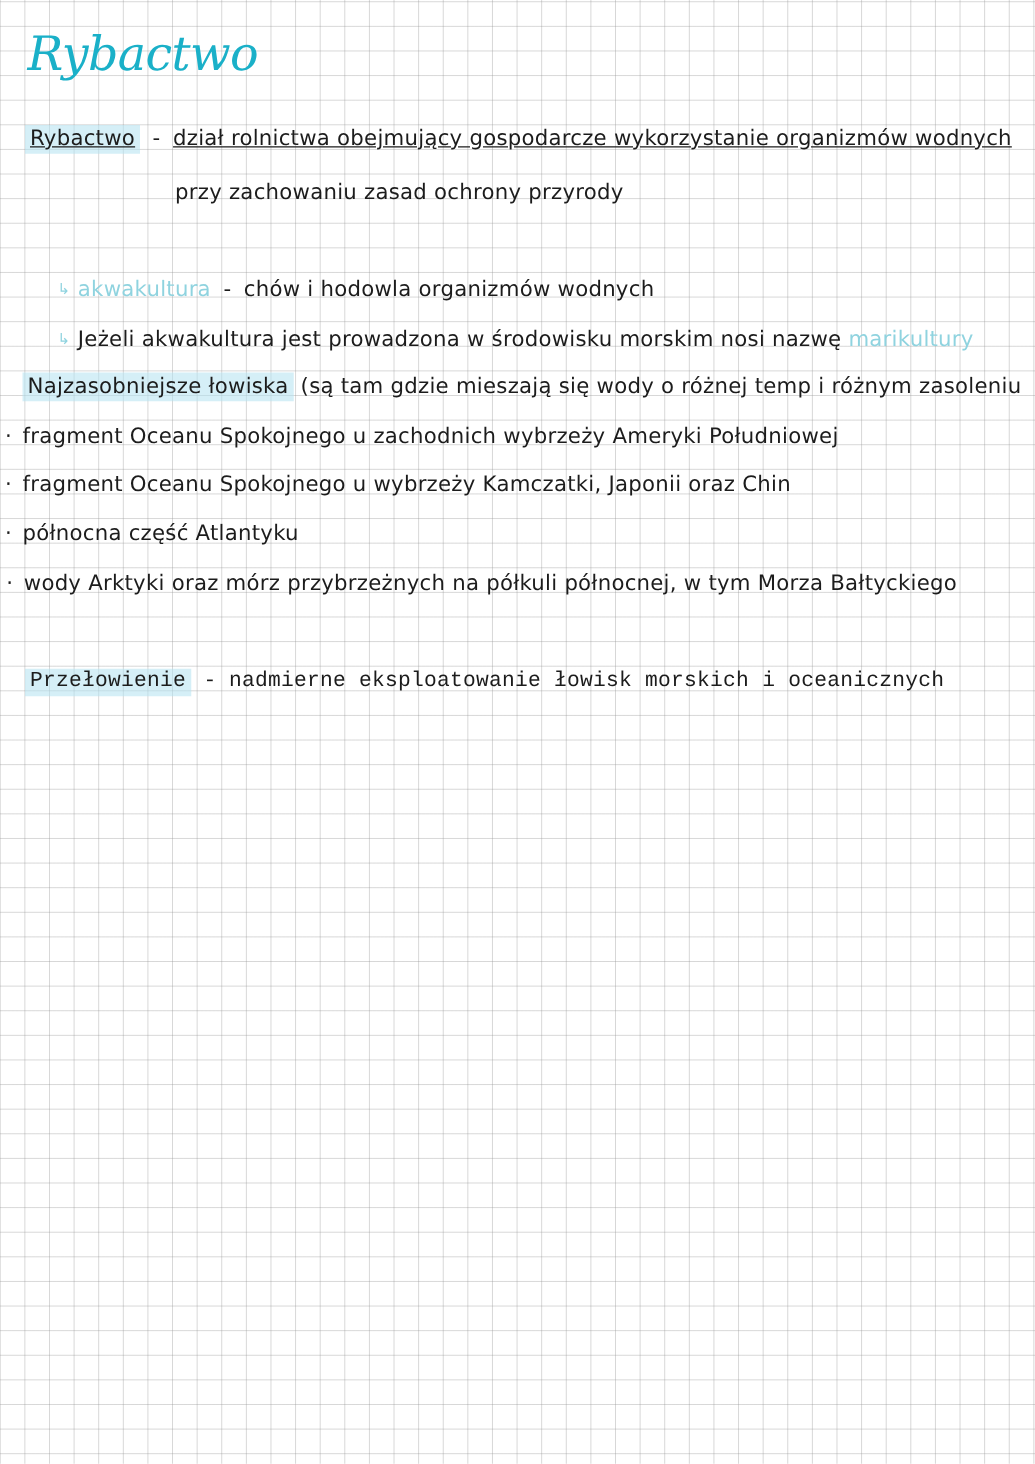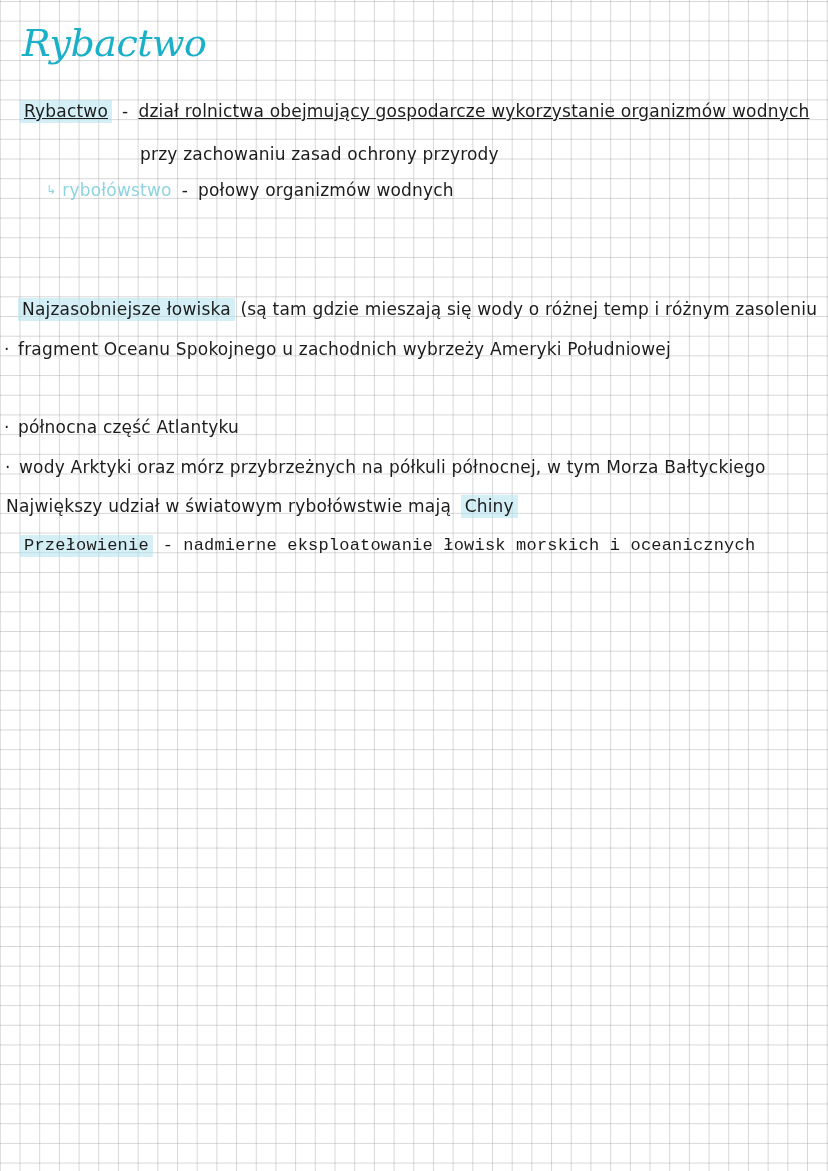--- a/index.html
+++ b/index.html
@@ -80,41 +80,44 @@
 
   <h1 class="title">Rybactwo</h1>
 
   <div class="line" style="left:24px; top:98px;text-decoration:underline;">
     <span class="hl">Rybactwo</span><span class="sep">-</span><span>dział rolnictwa obejmujący gospodarcze wykorzystanie organizmów wodnych</span>
   </div>
   <div class="line" style="left:140px; top:141px;text-align:right;">
     <span>przy zachowaniu zasad ochrony przyrody</span>
   </div>
 
-  <div class="line" style="left:46px; top:177px;">
-    <span class="arrow">↳</span><span class="accent">rybołówstwo</span><span class="sep">-</span><span>połowy organizmów wodnych</span>
+  <div class="line" style="left:46px; top:218px;">
+    <span class="arrow">↳</span><span class="accent">akwakultura</span><span class="sep">-</span><span>chów i hodowla organizmów wodnych</span>
+  </div>
+  <div class="line" style="left:46px; top:258px;">
+    <span class="arrow">↳</span><span>Jeżeli akwakultura jest prowadzona w środowisku morskim nosi nazwę</span>
+    <span class="accent">marikultury</span>
   </div>
 
   <div class="line" style="left:22px; top:296px;">
     <span class="hl">Najzasobniejsze łowiska</span>
     <span>(są tam gdzie mieszają się wody o różnej temp i różnym zasoleniu</span>
   </div>
 
   <div class="line" style="left:4px; top:336px;">
     <span class="bullet">·</span><span>fragment Oceanu Spokojnego u zachodnich wybrzeży Ameryki Południowej</span>
   </div>
+  <div class="line" style="left:4px; top:375px;">
+    <span class="bullet">·</span><span>fragment Oceanu Spokojnego u wybrzeży Kamczatki, Japonii oraz Chin</span>
+  </div>
   <div class="line" style="left:4px; top:414px;">
     <span class="bullet">·</span><span>północna część Atlantyku</span>
   </div>
   <div class="line" style="left:5px; top:454px;">
     <span class="bullet">·</span><span>wody Arktyki oraz mórz przybrzeżnych na półkuli północnej, w tym Morza Bałtyckiego</span>
   </div>
 
-  <div class="line" style="left:6px; top:493px;">
-    <span>Największy udział w światowym rybołówstwie mają</span>
-    <span class="hl" style="margin-left:4px;">Chiny</span>
-  </div>
 
   <div class="line" style="left:24px; top:533px;font-family:Liberation Mono, monospace;">
     <span class="hl">Przełowienie</span><span class="sep">-</span><span>nadmierne eksploatowanie łowisk morskich i oceanicznych</span>
   </div>
 
 </div>
 
 </body></html>

